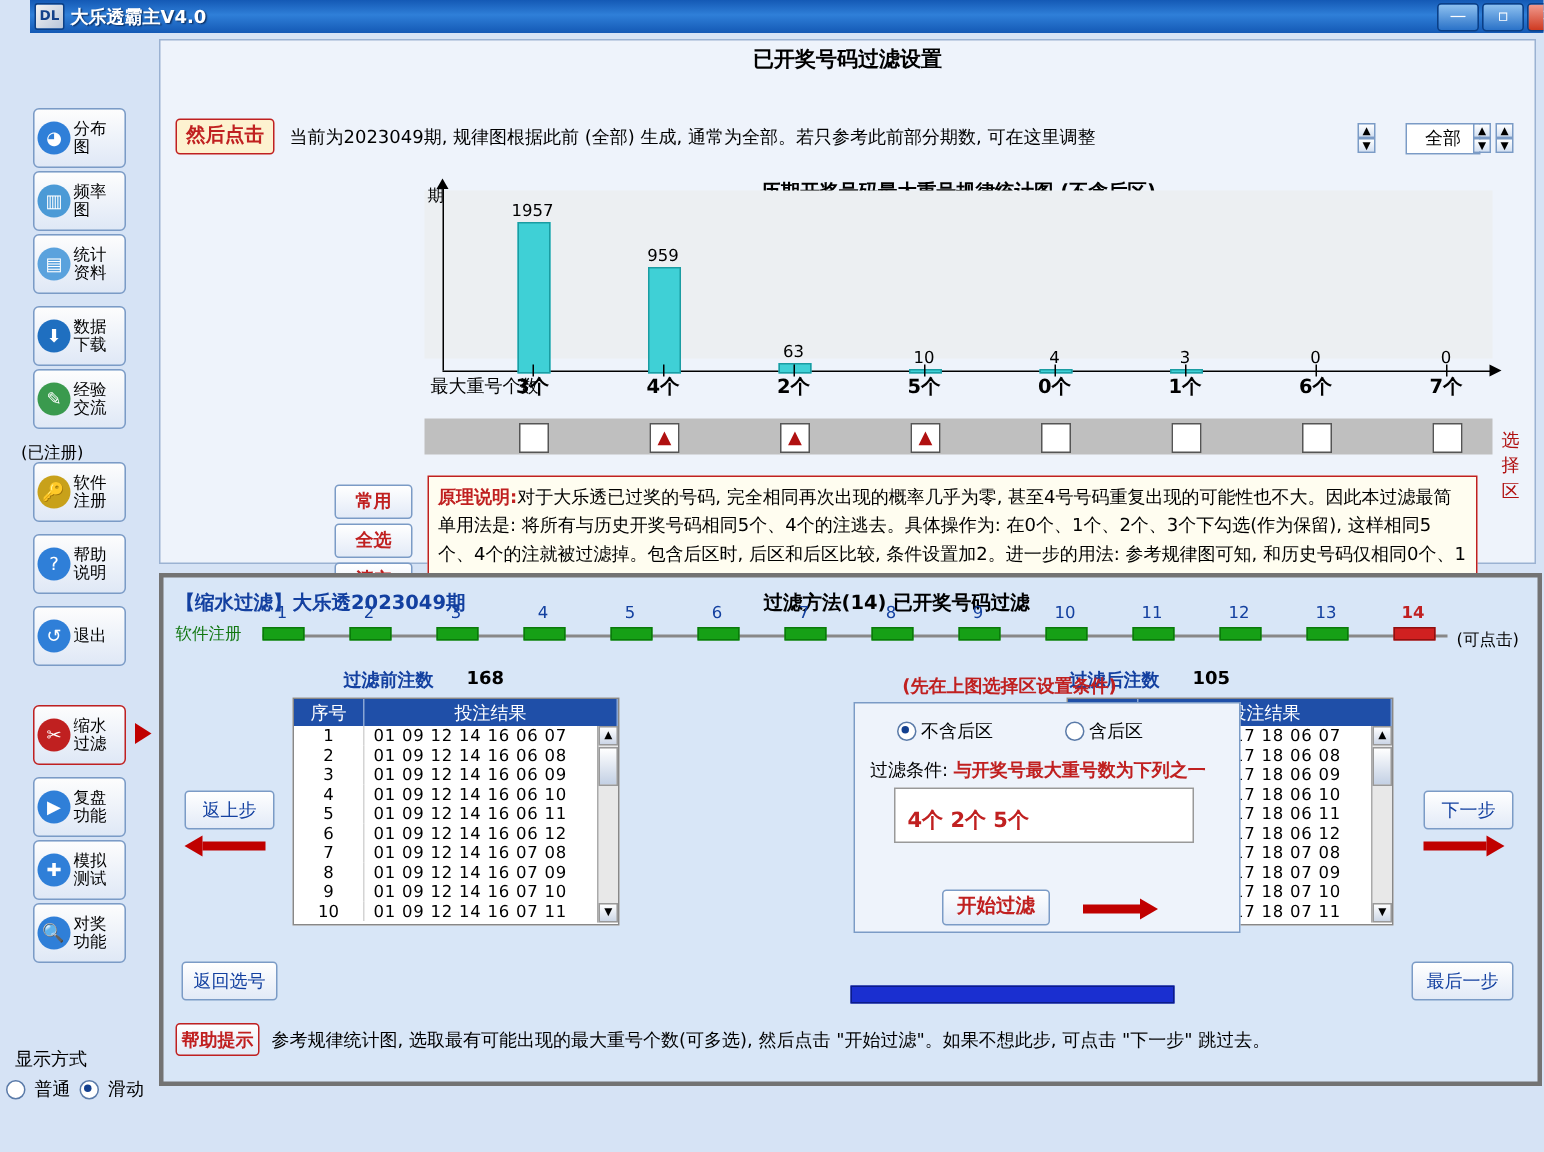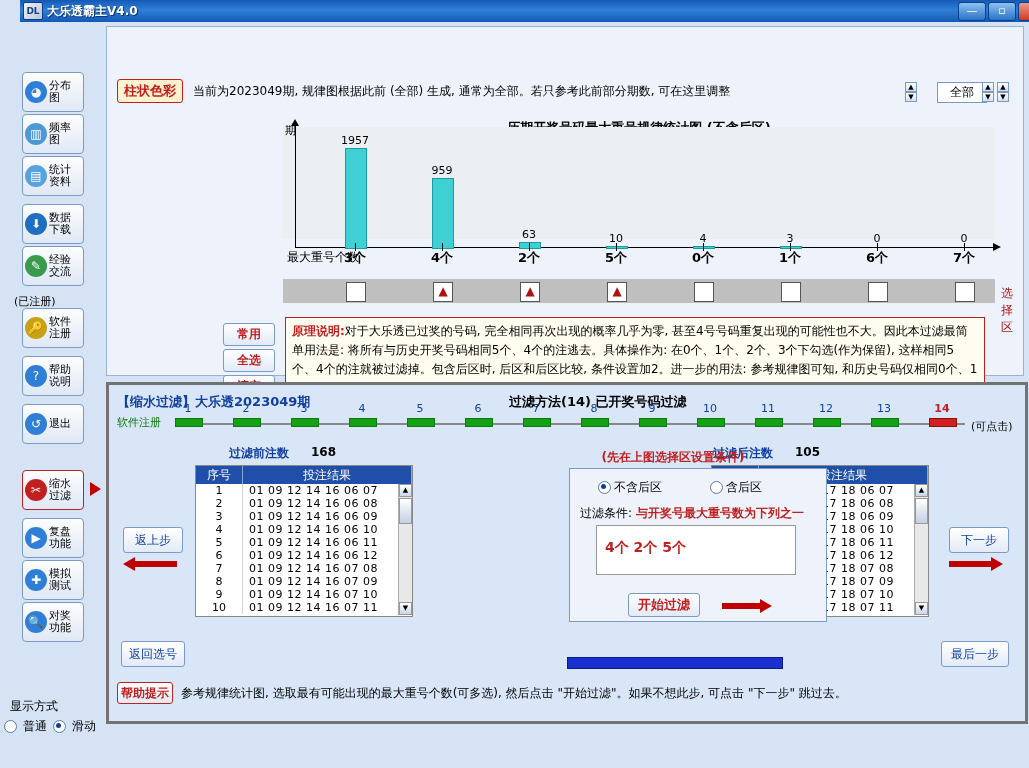--- a/index.html
+++ b/index.html
@@ -126,21 +126,21 @@
   .vsb .dn{position:absolute;bottom:0;}
   .vsb .thumb{position:absolute;top:14px;width:13px;height:26px;background:linear-gradient(to bottom,#fff,#c3d0e4);border:1px solid #999;box-sizing:border-box;}
   
   #cbox{position:absolute;left:436px;top:83px;width:256px;height:152px;background:#eef3fb;border:1px solid #7b9bc6;margin-left:24px;}
   #cnote{position:absolute;left:436px;top:64px;width:256px;text-align:center;font-size:12px;color:#c02020;font-weight:bold;}
   .radio{position:absolute;top:10px;font-size:12px;display:flex;align-items:center;gap:3px;}
   .rdot{width:11px;height:11px;border-radius:50%;border:1px solid #5a7aa8;background:#fff;display:inline-block;position:relative;}
   .rdot.on::after{content:"";position:absolute;left:2px;top:2px;width:5px;height:5px;border-radius:50%;background:#14408f;}
   #cond{position:absolute;left:10px;top:36px;font-size:12px;}
   #cond b{color:#c02020;}
-  #condbox{position:absolute;left:26px;top:56px;width:200px;height:50px;background:#fff;border:1px solid #999;color:#c02020;font-weight:bold;font-size:14px;line-height:42px;padding-left:8px;box-sizing:border-box;}
+  #condbox{position:absolute;left:26px;top:56px;width:200px;height:37px;background:#fff;border:1px solid #999;color:#c02020;font-weight:bold;font-size:14px;line-height:42px;padding-left:8px;box-sizing:border-box;}
   #condnote{position:absolute;left:0;top:104px;width:256px;text-align:center;font-size:11px;color:#000;}
   #startbtn{position:absolute;left:58px;top:124px;width:70px;height:22px;background:linear-gradient(to bottom,#fff,#e2eaf7);border:1px solid #7b9bc6;border-radius:3px;color:#c02020;font-weight:bold;font-size:13px;text-align:center;line-height:22px;}
   .navbtn{
     position:absolute;width:58px;height:24px;background:linear-gradient(to bottom,#fff,#e2eaf7);
     border:1px solid #7b9bc6;border-radius:3px;color:#1340a0;font-size:12px;text-align:center;line-height:24px;
   }
   #progress{position:absolute;left:458px;top:272px;width:214px;height:10px;background:#1a2fd0;border:1px solid #0b1b8a;}
   #hint{position:absolute;left:8px;top:296px;width:900px;height:24px;display:flex;align-items:center;}
   #hintbtn{width:54px;height:20px;background:linear-gradient(to bottom,#fff,#e2eaf7);border:1px solid #c02020;border-radius:3px;color:#c02020;font-size:12px;font-weight:bold;text-align:center;line-height:20px;}
   #hinttxt{margin-left:8px;font-size:12px;color:#000;}
@@ -218,22 +218,23 @@
   <div id="dispmode">显示方式</div>
   <div id="dispopts">
     <span class="rdot"></span>
     <span>普通</span>
     <span class="rdot on"></span>
     <span>滑动</span>
   </div>
 </div>
 
 <div id="main">
-
-  <div id="barlabel">柱状色彩</div>
+  <div id="mtitle">已开奖号码过滤设置</div>
+
+  <div id="barlabel">然后点击</div>
   <div id="periodline">当前为2023049期, 规律图根据此前 (全部) 生成, 通常为全部。若只参考此前部分期数, 可在这里调整</div>
   <div class="spin" style="left:798px;top:55px">
       <i>▲</i>
       <i>▼</i>
     </div>
   <div id="selall">全部</div>
   <div class="spin" style="left:875px;top:55px">
       <i>▲</i>
       <i>▼</i>
     </div>

